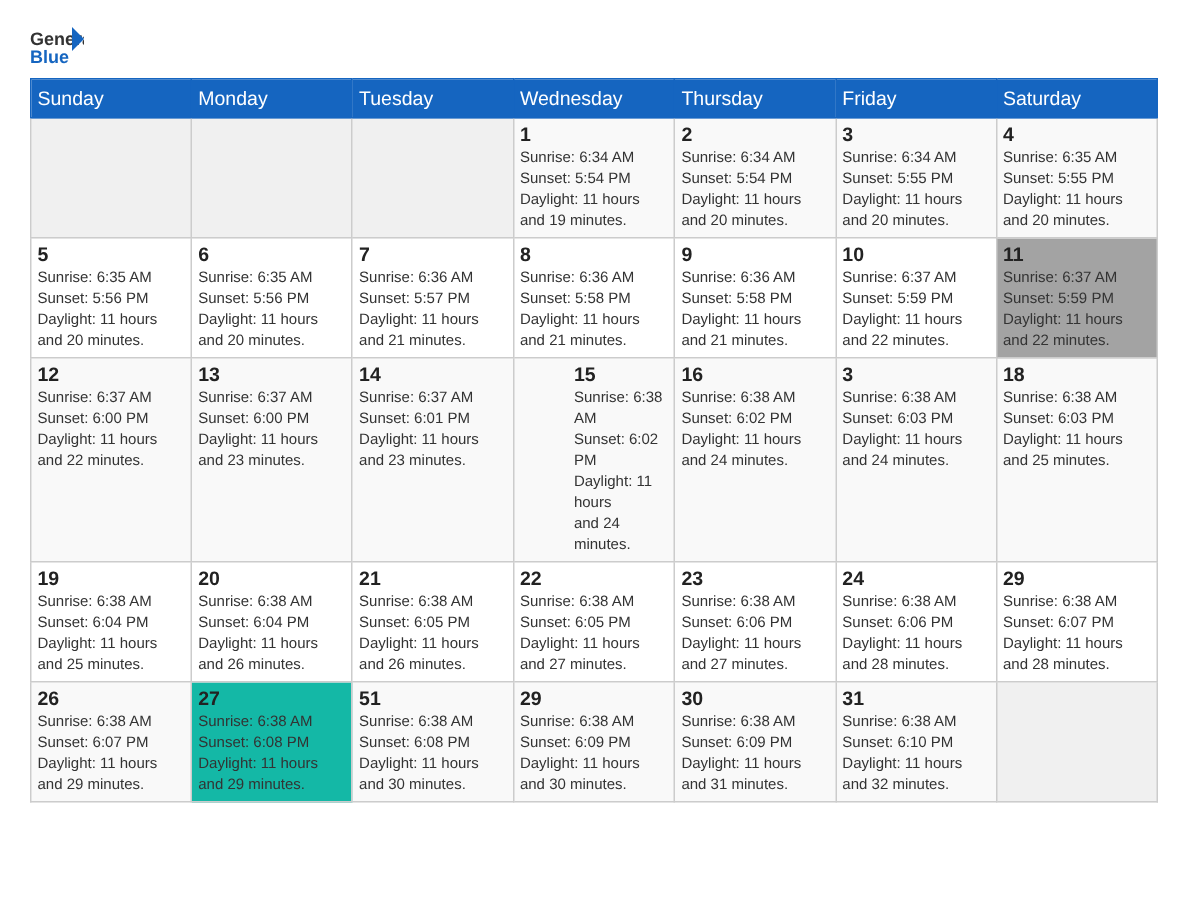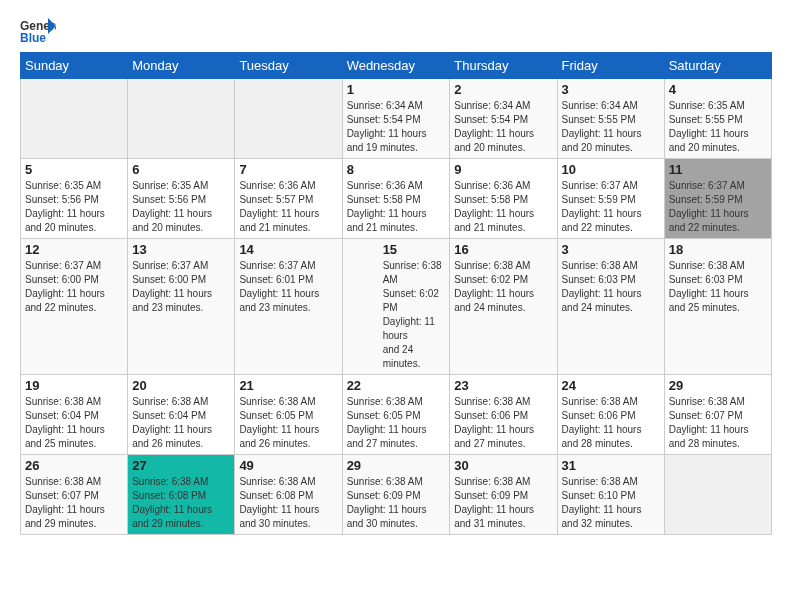--- a/index.html
+++ b/index.html
@@ -310,21 +310,21 @@
 and 29 minutes.</div>
         </td>
         <td style="background: #14b8a6;">
           <span class="day-num">27</span>
           <div class="day-info" style="white-space: pre-line;">Sunrise: 6:38 AM
 Sunset: 6:08 PM
 Daylight: 11 hours
 and 29 minutes.</div>
         </td>
         <td style="background: rgb(249, 249, 249);">
-          <span class="day-num">49</span>
+          <span class="day-num">51</span>
           <div class="day-info" style="white-space: pre-line;">Sunrise: 6:38 AM
 Sunset: 6:08 PM
 Daylight: 11 hours
 and 30 minutes.</div>
         </td>
         <td style="background: rgb(249, 249, 249);">
           <span class="day-num">29</span>
           <div class="day-info" style="white-space: pre-line;">Sunrise: 6:38 AM
 Sunset: 6:09 PM
 Daylight: 11 hours

